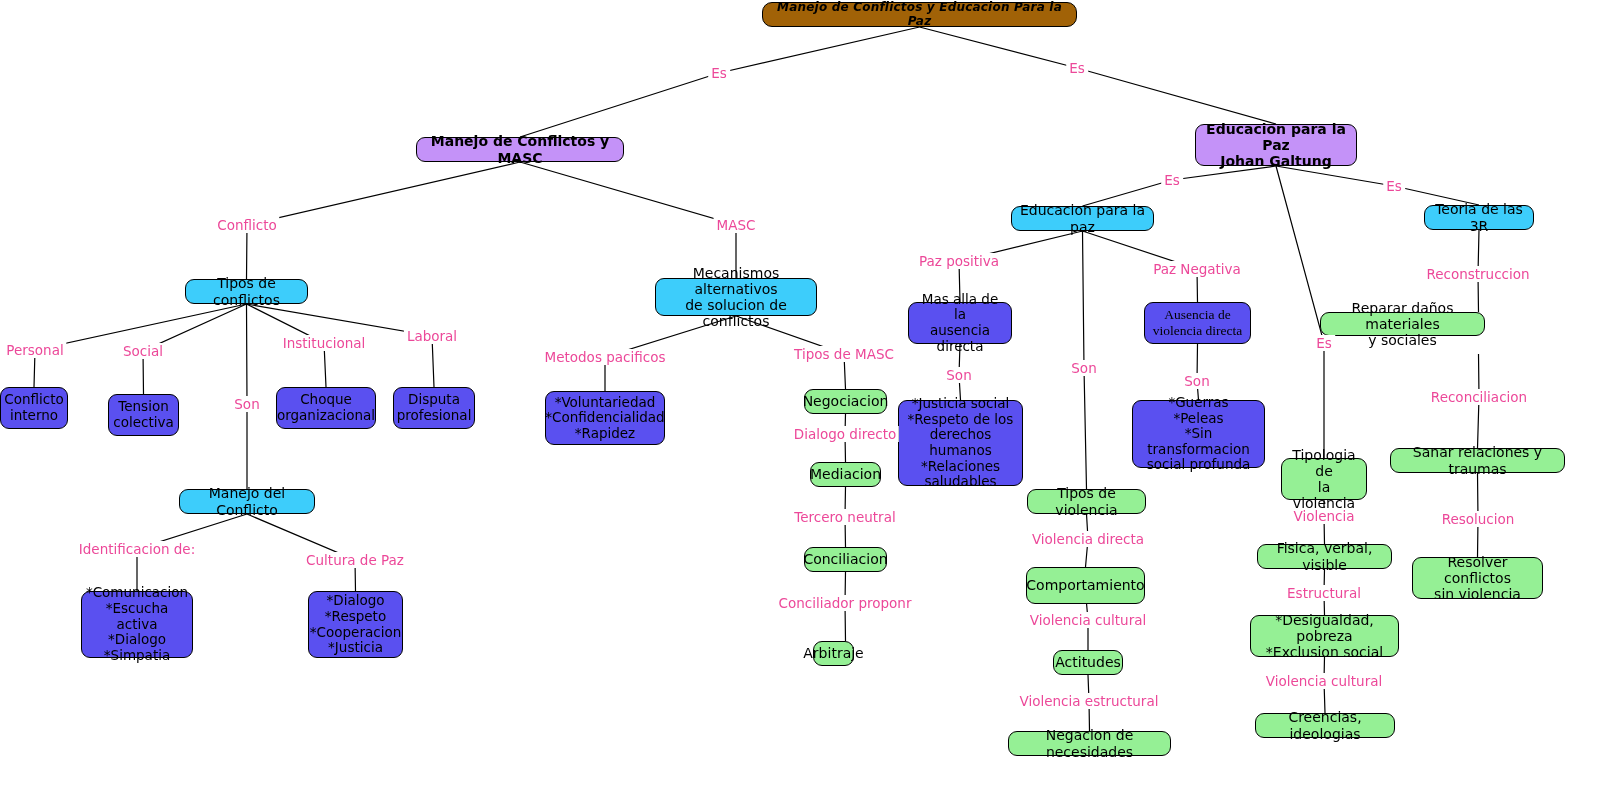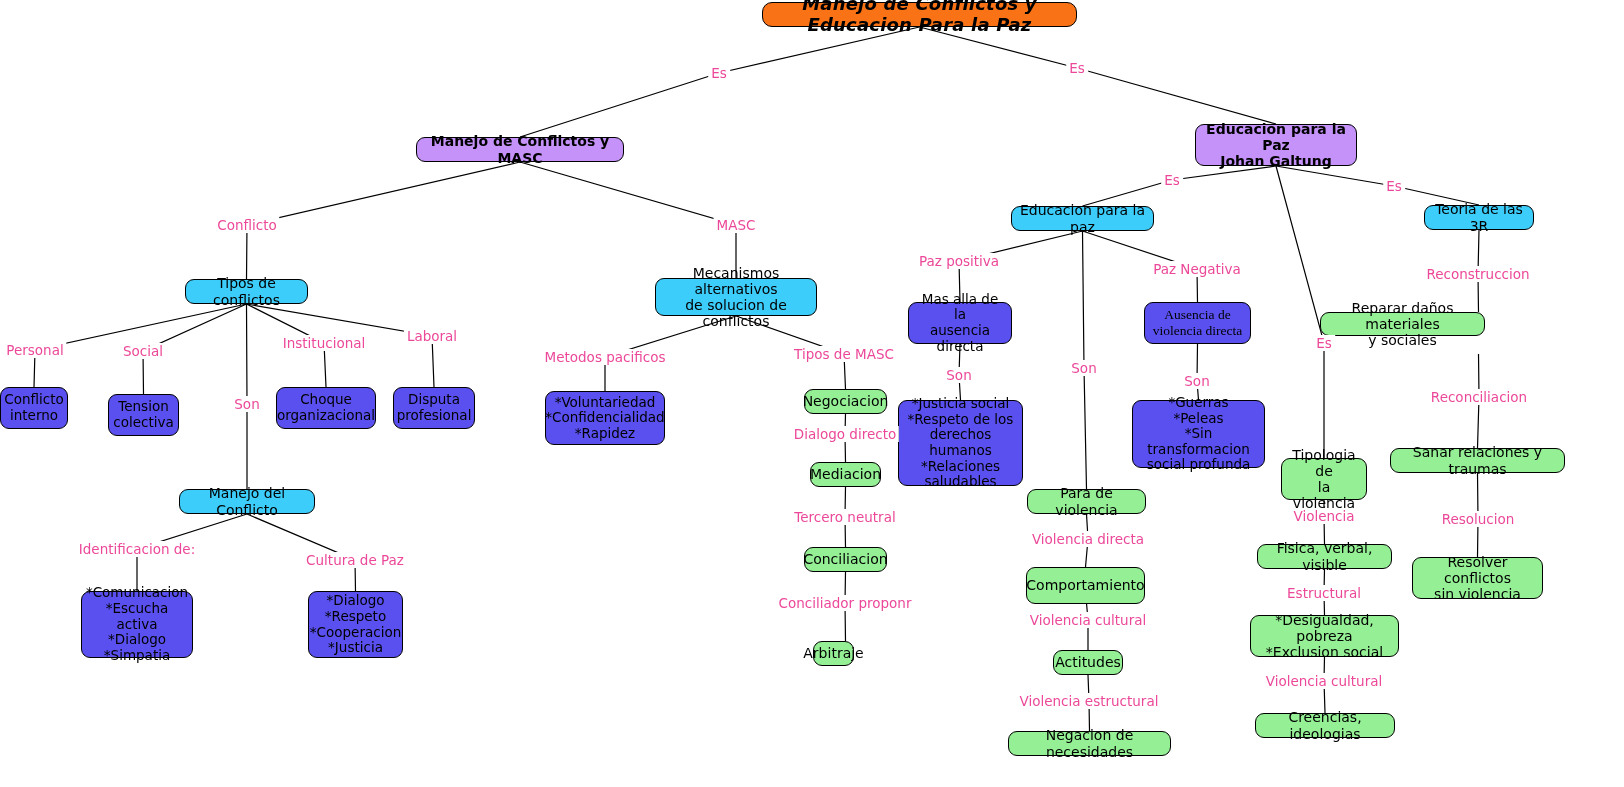--- a/index.html
+++ b/index.html
@@ -2,21 +2,21 @@
 <html><head>
 <meta charset="utf-8">
 <style>
   html,body{margin:0;padding:0;background:#ffffff;}
   body{font-family:"DejaVu Sans","Liberation Sans",sans-serif;}
   #map-root{position:relative;width:1624px;height:787px;background:#ffffff;overflow:hidden;}
   #edge-layer{position:absolute;left:0;top:0;width:1624px;height:787px;}
   .node{position:absolute;box-sizing:border-box;border:1.3px solid #000000;border-radius:9px;
         display:flex;align-items:center;justify-content:center;text-align:center;
         line-height:1.16;color:#000000;white-space:pre-line;padding:3px 7px;}
-  .node.root{background:#f97316;border-radius:10px;font-weight:bold;font-style:italic;font-size:18px;letter-spacing:.2px;}
+  .node.root{background:#a16207;border-radius:10px;font-weight:bold;font-style:italic;font-size:12px;letter-spacing:.2px;}
   .node.purple{background:#c492f8;font-weight:bold;font-size:14px;}
   .node.cyan{background:#3dcdfb;font-size:14px;}
   .node.blue{background:#5a50f0;font-size:13.5px;}
   .node.green{background:#95f095;font-size:14px;}
   .edge-label{position:absolute;font-size:13.5px;color:#ec4899;white-space:nowrap;
               transform:translate(-50%,-50%);background:transparent;}
 </style>
 </head>
 <body>
 
@@ -96,21 +96,21 @@
 *Respeto de los
 derechos humanos
 *Relaciones
 saludables</div>
       <div class="node blue" style="left: 1144px; top: 302px; width: 107px; height: 42px; font-family: Liberation Serif, serif;">Ausencia de
 violencia directa</div>
       <div class="node blue" style="left: 1132px; top: 400px; width: 133px; height: 68px;">*Guerras
 *Peleas
 *Sin transformacion
 social profunda</div>
-      <div class="node green" style="left: 1027px; top: 489px; width: 119px; height: 25px;">Para de violencia</div>
+      <div class="node green" style="left: 1027px; top: 489px; width: 119px; height: 25px;">Tipos de violencia</div>
       <div class="node green" style="left: 1026px; top: 567px; width: 119px; height: 37px;">Comportamiento</div>
       <div class="node green" style="left: 1053px; top: 650px; width: 70px; height: 25px;">Actitudes</div>
       <div class="node green" style="left: 1008px; top: 731px; width: 163px; height: 25px;">Negacion de necesidades</div>
       <div class="node green" style="left: 1281px; top: 458px; width: 86px; height: 42px;">Tipologia de
 la violencia</div>
       <div class="node green" style="left: 1257px; top: 544px; width: 135px; height: 25px;">Fisica, verbal, visible</div>
       <div class="node green" style="left: 1250px; top: 615px; width: 149px; height: 42px;">*Desigualdad, pobreza
 *Exclusion social</div>
       <div class="node green" style="left: 1255px; top: 713px; width: 140px; height: 25px;">Creencias, ideologias</div>
       <div class="node green" style="left: 1320px; top: 312px; width: 165px; height: 24px;">Reparar daños materiales

